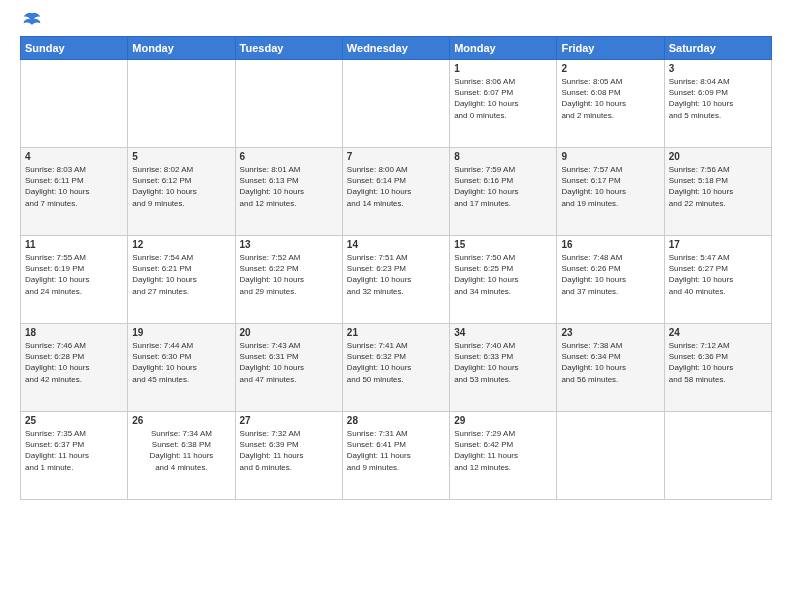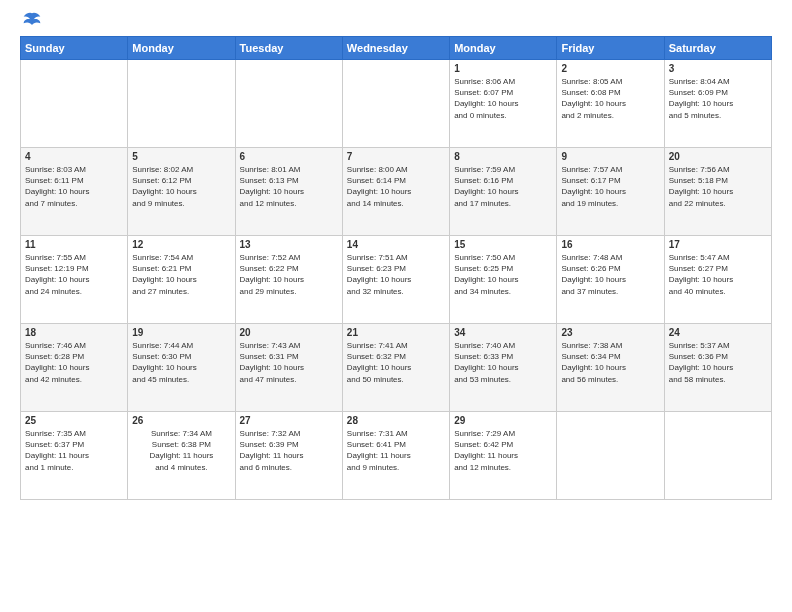--- a/index.html
+++ b/index.html
@@ -204,21 +204,21 @@
             <div class="day-info" style="white-space: pre-line;">Sunrise: 7:56 AM
 Sunset: 5:18 PM
 Daylight: 10 hours
 and 22 minutes.</div>
           </td>
         </tr>
         <tr>
           <td>
             <span class="day-num">11</span>
             <div class="day-info" style="white-space: pre-line;">Sunrise: 7:55 AM
-Sunset: 12:19 PM
+Sunset: 6:19 PM
 Daylight: 10 hours
 and 24 minutes.</div>
           </td>
           <td>
             <span class="day-num">12</span>
             <div class="day-info" style="white-space: pre-line;">Sunrise: 7:54 AM
 Sunset: 6:21 PM
 Daylight: 10 hours
 and 27 minutes.</div>
           </td>
@@ -296,21 +296,21 @@
           </td>
           <td>
             <span class="day-num">23</span>
             <div class="day-info" style="white-space: pre-line;">Sunrise: 7:38 AM
 Sunset: 6:34 PM
 Daylight: 10 hours
 and 56 minutes.</div>
           </td>
           <td>
             <span class="day-num">24</span>
-            <div class="day-info" style="white-space: pre-line;">Sunrise: 5:37 AM
+            <div class="day-info" style="white-space: pre-line;">Sunrise: 7:12 AM
 Sunset: 6:36 PM
 Daylight: 10 hours
 and 58 minutes.</div>
           </td>
         </tr>
         <tr>
           <td>
             <span class="day-num">25</span>
             <div class="day-info" style="white-space: pre-line;">Sunrise: 7:35 AM
 Sunset: 6:37 PM

